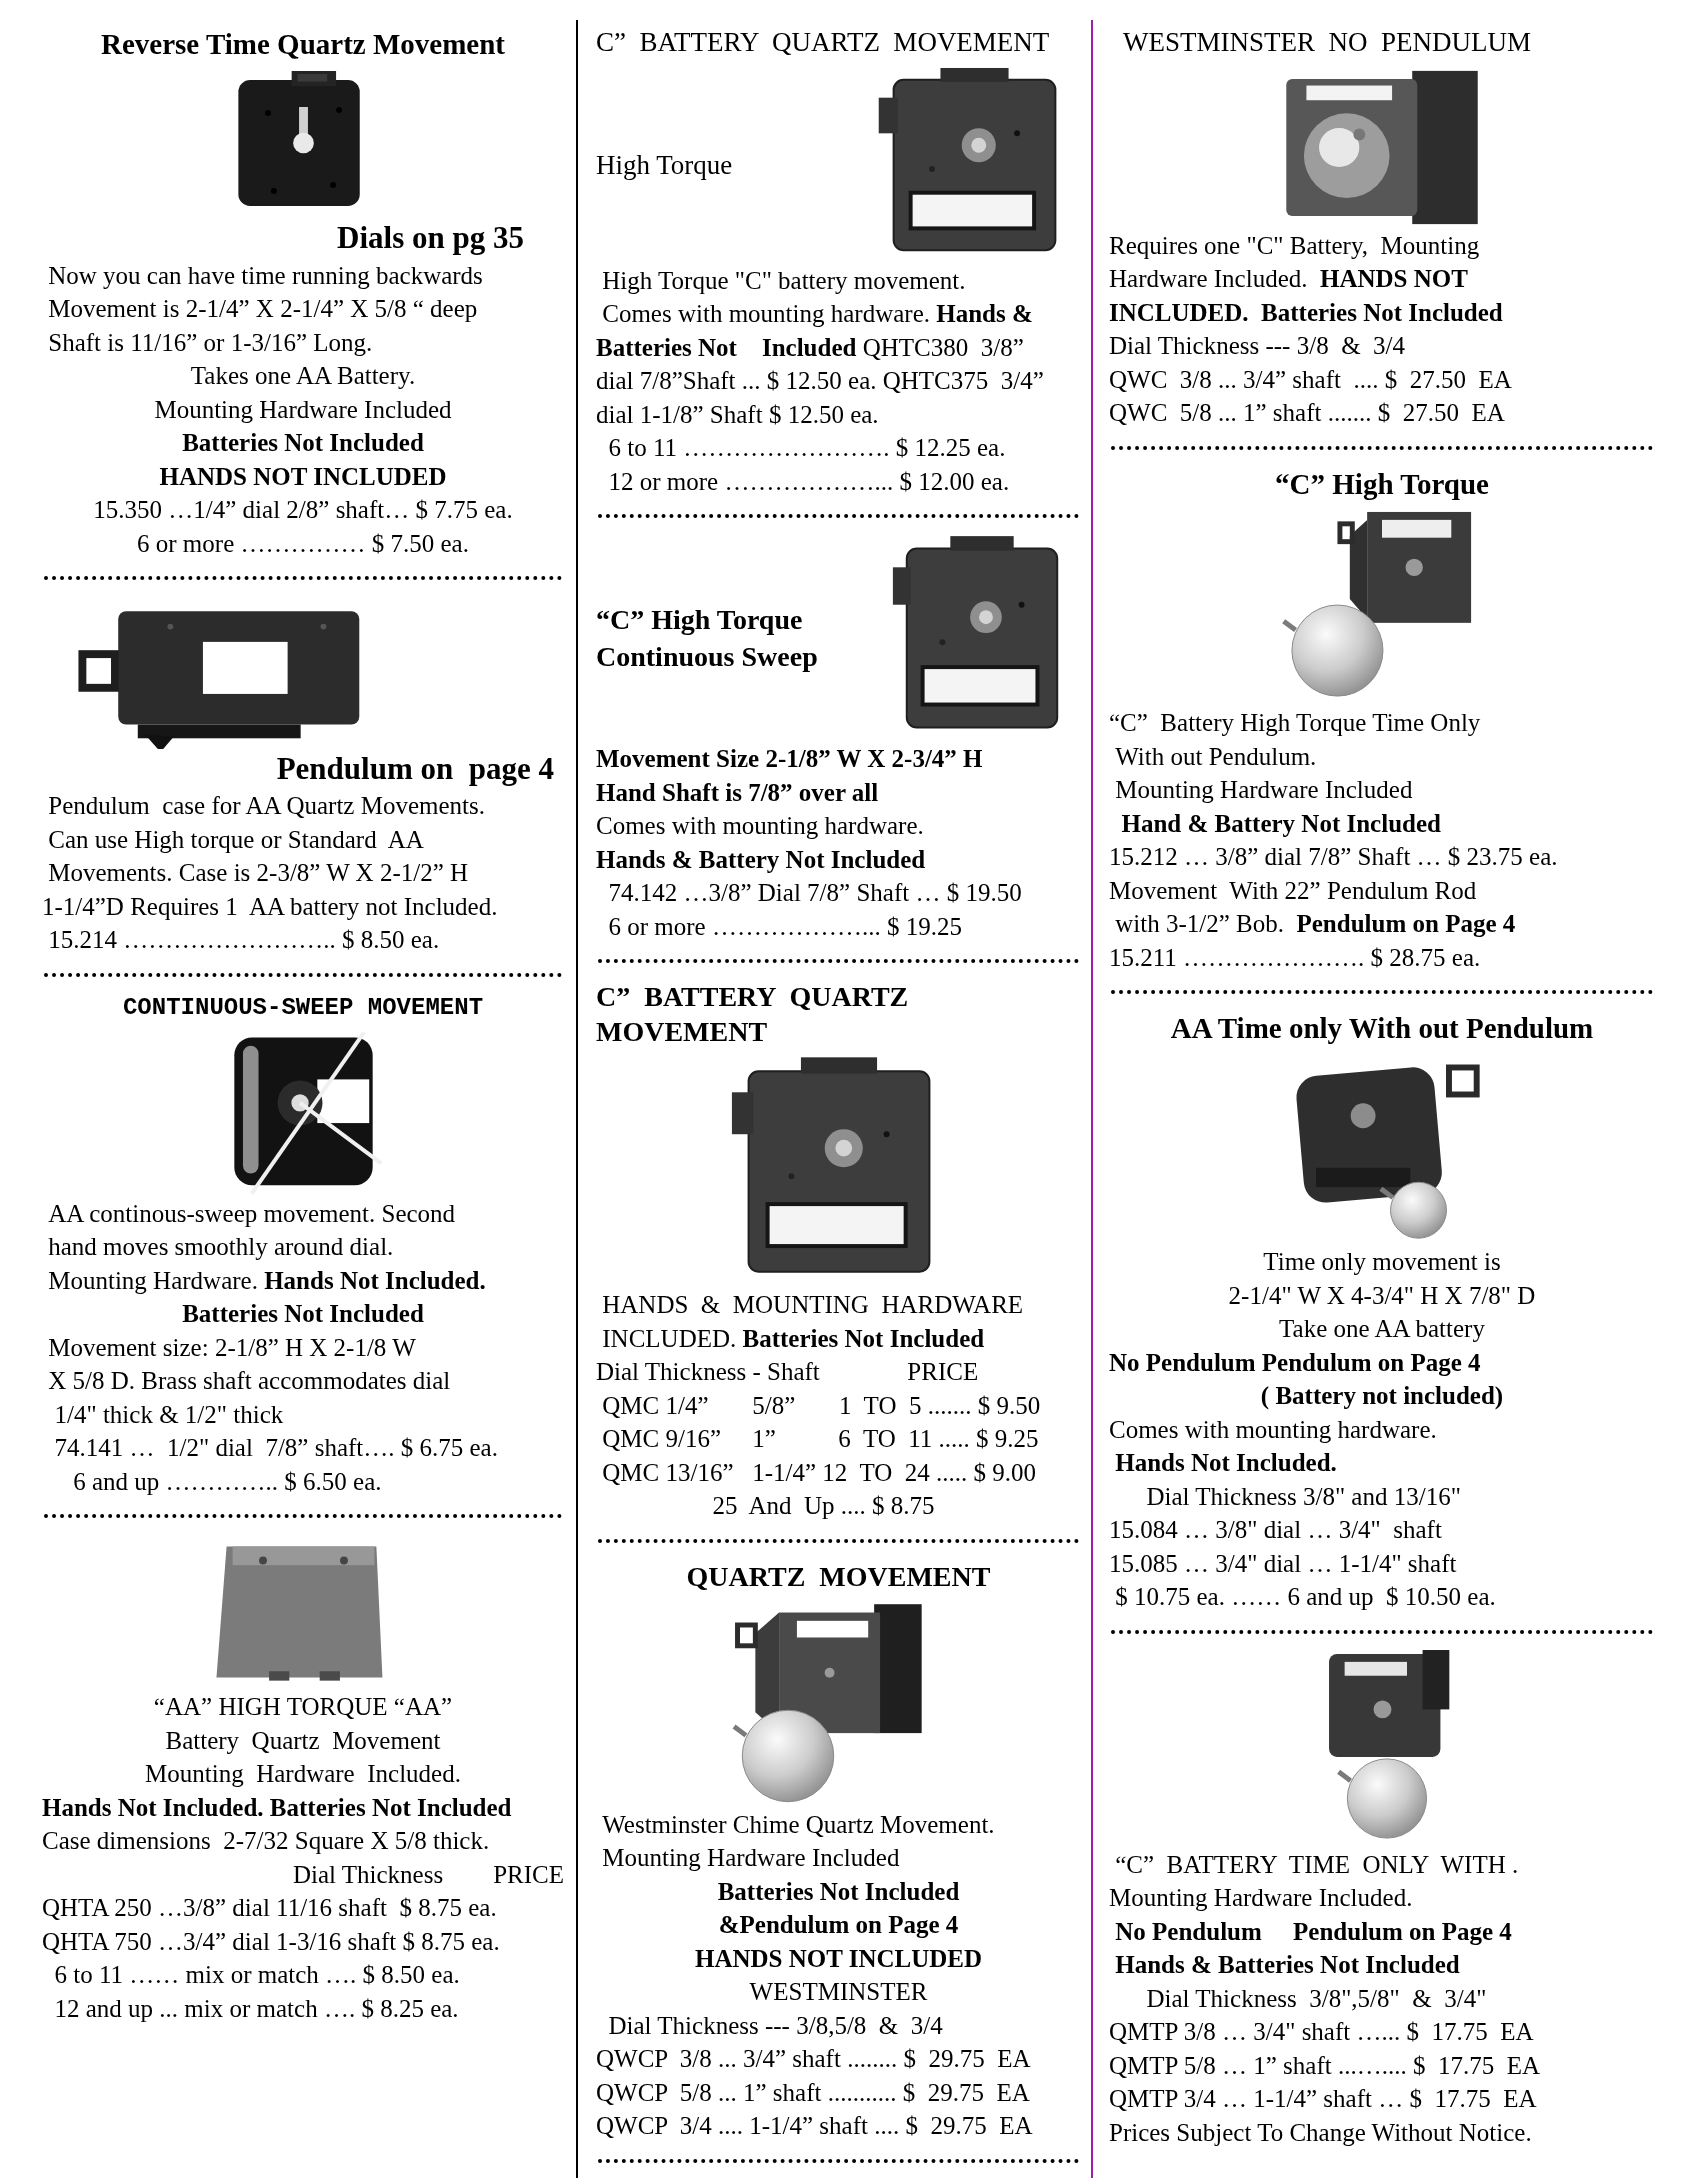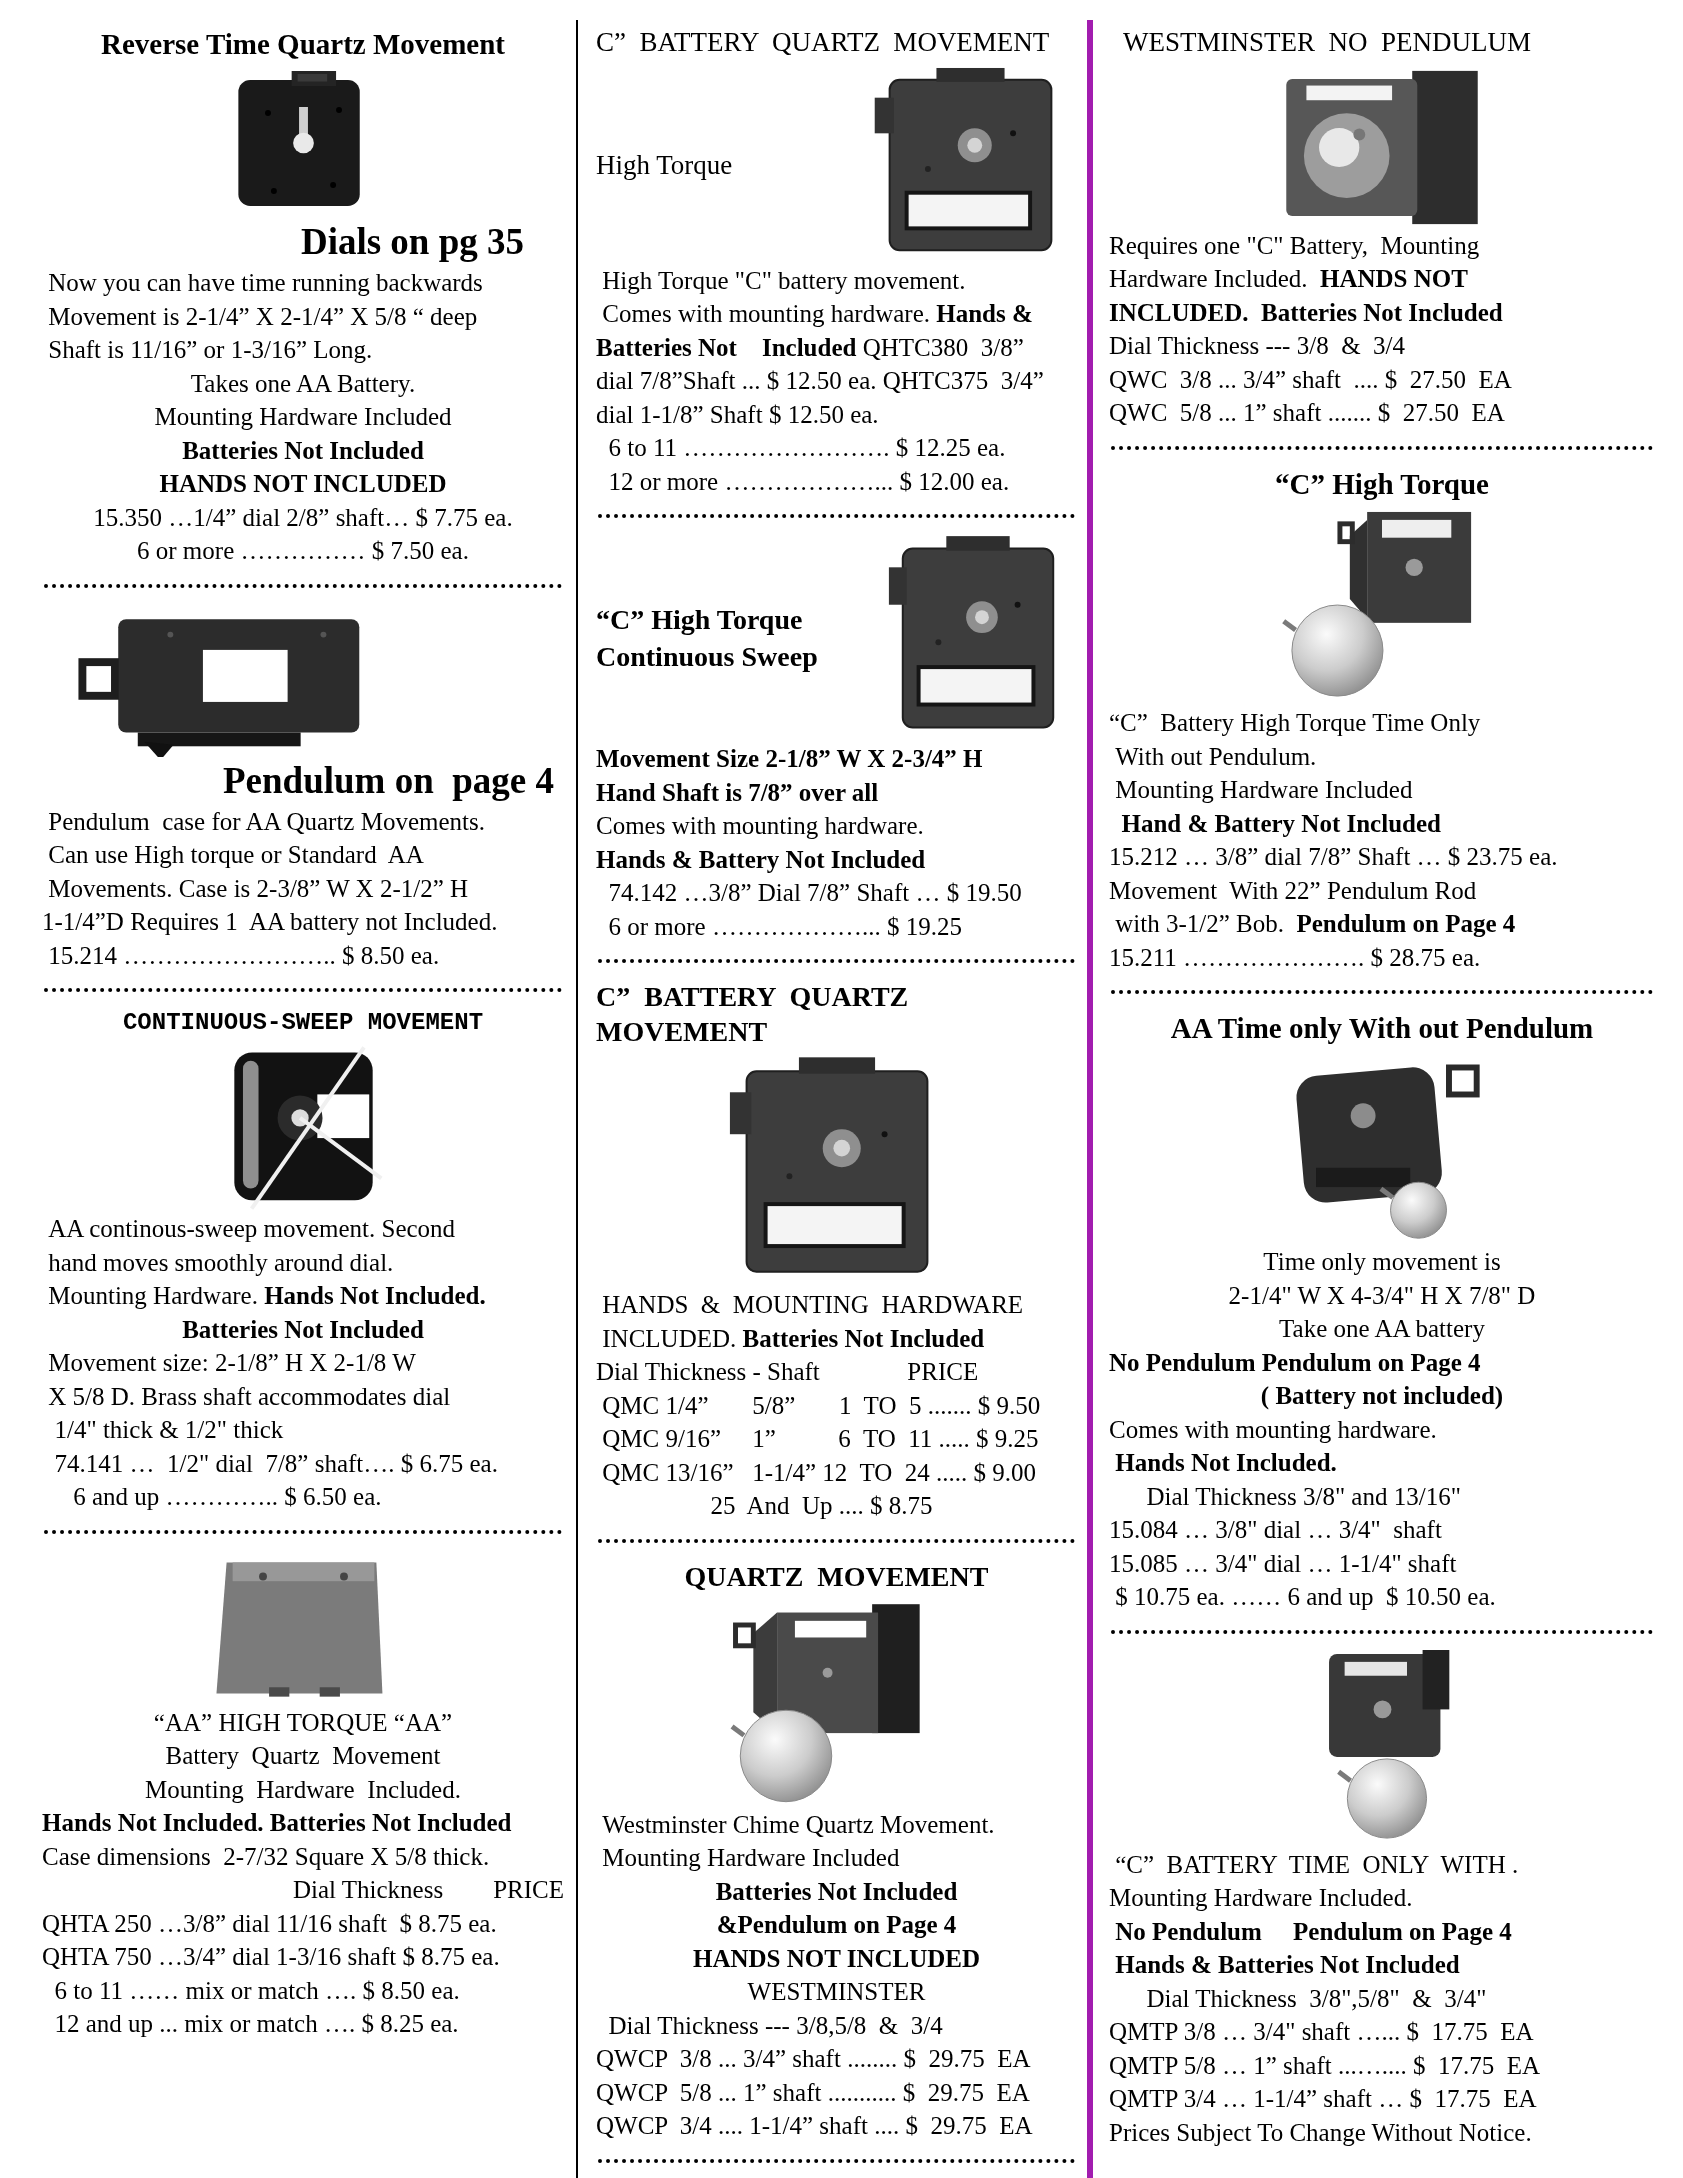--- a/index.html
+++ b/index.html
@@ -4,28 +4,28 @@
 <style>
   html,body{margin:0;padding:0;}
   body{
     width:1683px;height:2178px;overflow:hidden;background:#ffffff;color:#000;
     font-family:"Liberation Serif","DejaVu Serif",serif;
     position:relative;
   }
   .page{display:flex;width:1683px;height:2178px;box-sizing:border-box;padding-top:20px;}
   .col{box-sizing:border-box;height:100%;}
   .col-left{width:578px;border-right:2px solid #000;padding:4px 12px 0 42px;}
-  .col-mid{width:515px;border-right:6px solid #a21caf;padding:4px 10px 0 18px;}
+  .col-mid{width:515px;border-right:2px solid #a21caf;padding:4px 10px 0 18px;}
   .col-right{width:588px;padding:4px 26px 0 16px;}
   .sec{margin-bottom:4px;}
   .h{font-weight:bold;font-size:29px;line-height:1.25;margin:2px 0 6px 0;white-space:pre-wrap;}
   .h.nb{font-weight:normal;}
   .ln{font-size:25px;line-height:1.34;white-space:pre-wrap;}
   .ln .b{font-weight:bold;}
-  .big{font-size:37px;line-height:1.3;}
+  .big{font-size:31px;line-height:1.3;}
   .dots{border-bottom:4px dotted #000;height:6px;margin:10px 2px 16px 2px;}
   .imgwrap{display:flex;}
   .imgwrap.a-c{justify-content:center;}
   .imgwrap.a-l{justify-content:flex-start;}
   .row{display:flex;align-items:center;gap:10px;}
   .rowleft{flex:1;}
   svg{display:block;}
 </style>
 </head>
 <body>

